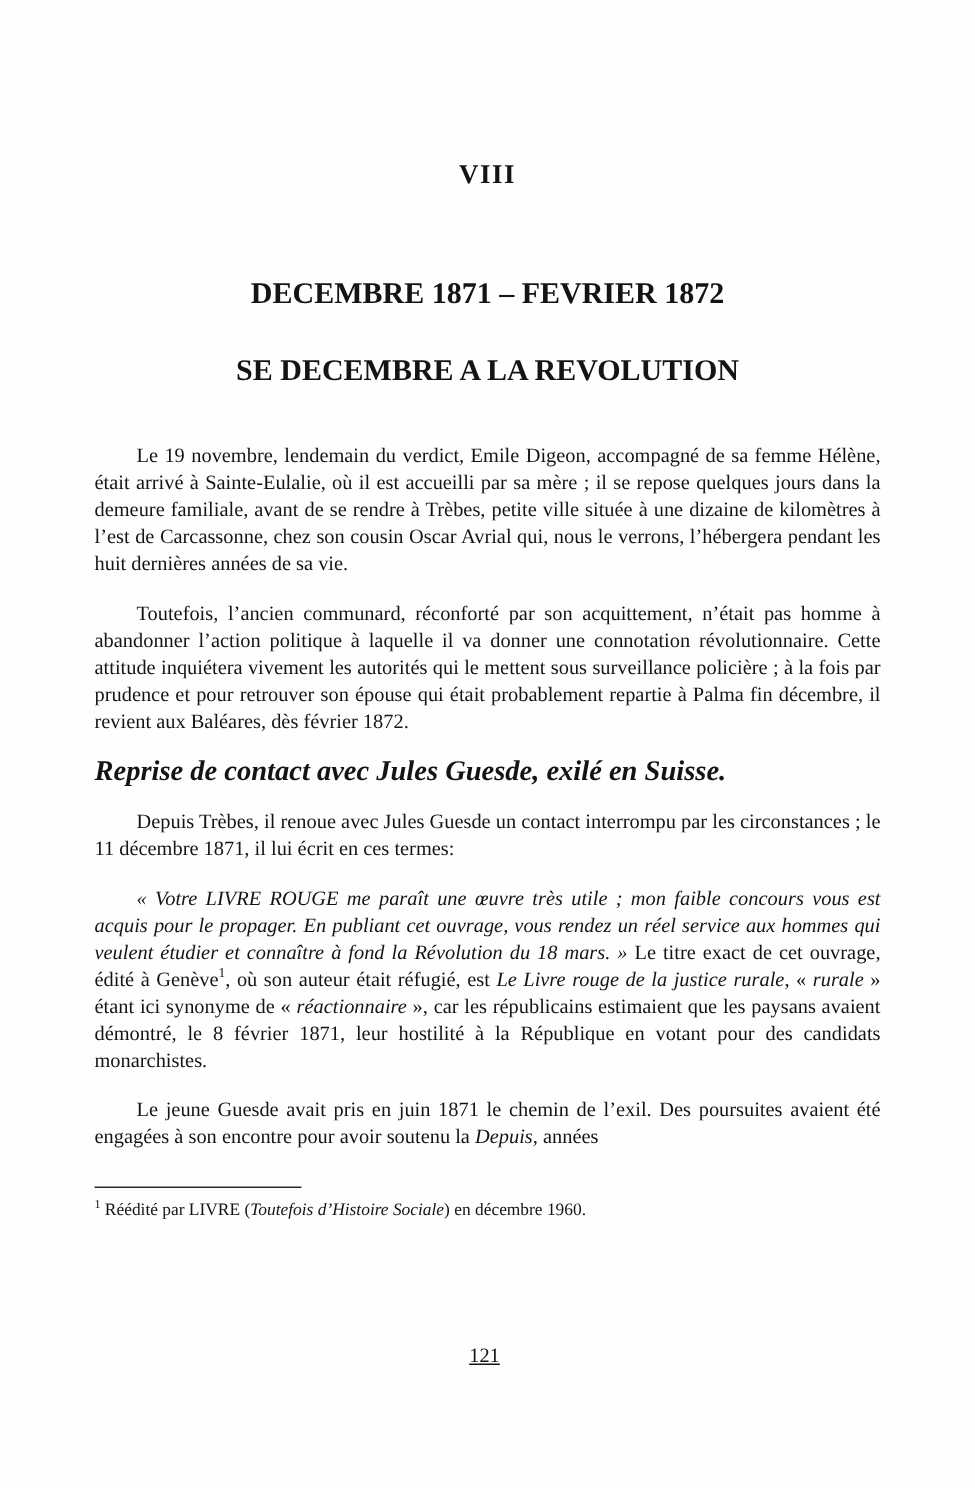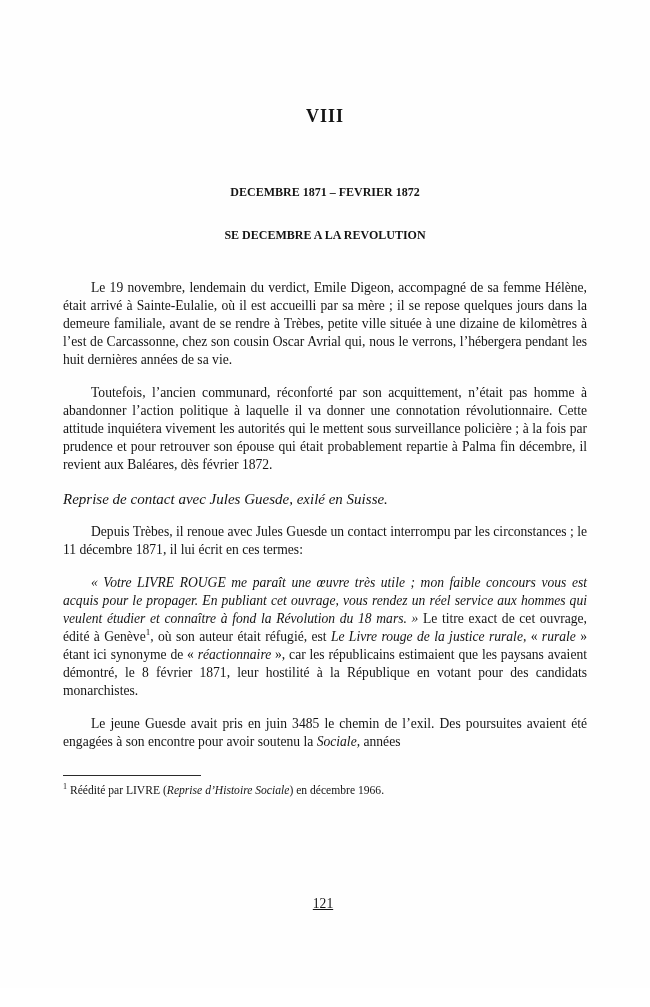--- a/index.html
+++ b/index.html
@@ -25,39 +25,39 @@
   .chapter-number {
     text-align: center;
     font-weight: bold;
     font-size: 18px;
     padding-top: 106px;
     letter-spacing: 1px;
   }
   .chapter-title {
     text-align: center;
     font-weight: bold;
-    font-size: 12px;
+    font-size: 20px;
     margin: 0;
   }
   .title-line1 { margin-top: 58px; }
   .title-line2 { margin-top: 28px; }
   .body-text {
     margin-top: 36px;
   }
   p.para {
     text-align: justify;
     font-size: 13.6px;
     line-height: 18px;
     text-indent: 28px;
     margin: 15px 0 13px 0;
   }
   p.section-heading {
-    font-weight: normal;
+    font-weight: bold;
     font-style: italic;
-    font-size: 15px;
+    font-size: 19px;
     line-height: 18px;
     margin: 16px 0 15px 0;
     text-indent: 0;
   }
   .i { font-style: italic; }
   sup.fn-ref {
     font-size: 9px;
     line-height: 0;
     vertical-align: super;
   }
@@ -99,23 +99,23 @@
     <p class="para">Le 19 novembre, lendemain du verdict, Emile Digeon, accompagné de sa femme Hélène, était arrivé à Sainte-Eulalie, où il est accueilli par sa mère ; il se repose quelques jours dans la demeure familiale, avant de se rendre à Trèbes, petite ville située à une dizaine de kilomètres à l’est de Carcassonne, chez son cousin Oscar Avrial qui, nous le verrons, l’hébergera pendant les huit dernières années de sa vie.</p>
 
     <p class="para">Toutefois, l’ancien communard, réconforté par son acquittement, n’était pas homme à abandonner l’action politique à laquelle il va donner une connotation révolutionnaire. Cette attitude inquiétera vivement les autorités qui le mettent sous surveillance policière ; à la fois par prudence et pour retrouver son épouse qui était probablement repartie à Palma fin décembre, il revient aux Baléares, dès février 1872.</p>
 
     <p class="section-heading">Reprise de contact avec Jules Guesde, exilé en Suisse.</p>
 
     <p class="para">Depuis Trèbes, il renoue avec Jules Guesde un contact interrompu par les circonstances ; le 11 décembre 1871, il lui écrit en ces termes:</p>
 
     <p class="para"><span class="i">« Votre LIVRE ROUGE me paraît une œuvre très utile ; mon faible concours vous est acquis pour le propager. En publiant cet ouvrage, vous rendez un réel service aux hommes qui veulent étudier et connaître à fond la Révolution du 18 mars. » </span><span>Le titre exact de cet ouvrage, édité à Genève</span><sup class="fn-ref">1</sup><span>, où son auteur était réfugié, est </span><span class="i">Le Livre rouge de la justice rurale</span><span>, « </span><span class="i">rurale</span><span> » étant ici synonyme de « </span><span class="i">réactionnaire</span><span> », car les républicains estimaient que les paysans avaient démontré, le 8 février 1871, leur hostilité à la République en votant pour des candidats monarchistes.</span></p>
 
-    <p class="para"><span>Le jeune Guesde avait pris en juin 3485 le chemin de l’exil. Des poursuites avaient été engagées à son encontre pour avoir soutenu la </span><span class="i">Sociale,</span><span> années</span></p>
+    <p class="para"><span>Le jeune Guesde avait pris en juin 1871 le chemin de l’exil. Des poursuites avaient été engagées à son encontre pour avoir soutenu la </span><span class="i">Depuis,</span><span> années</span></p>
 
   </div>
 
   <hr class="footnote-rule">
 
-  <p class="footnote"><sup class="fn-ref">1</sup><span> Réédité par LIVRE (</span><span class="i">Reprise d’Histoire Sociale</span><span>) en décembre 1966.</span></p>
+  <p class="footnote"><sup class="fn-ref">1</sup><span> Réédité par LIVRE (</span><span class="i">Toutefois d’Histoire Sociale</span><span>) en décembre 1960.</span></p>
 
   <div class="page-number">121</div>
 
 </div>
 
 </body></html>

